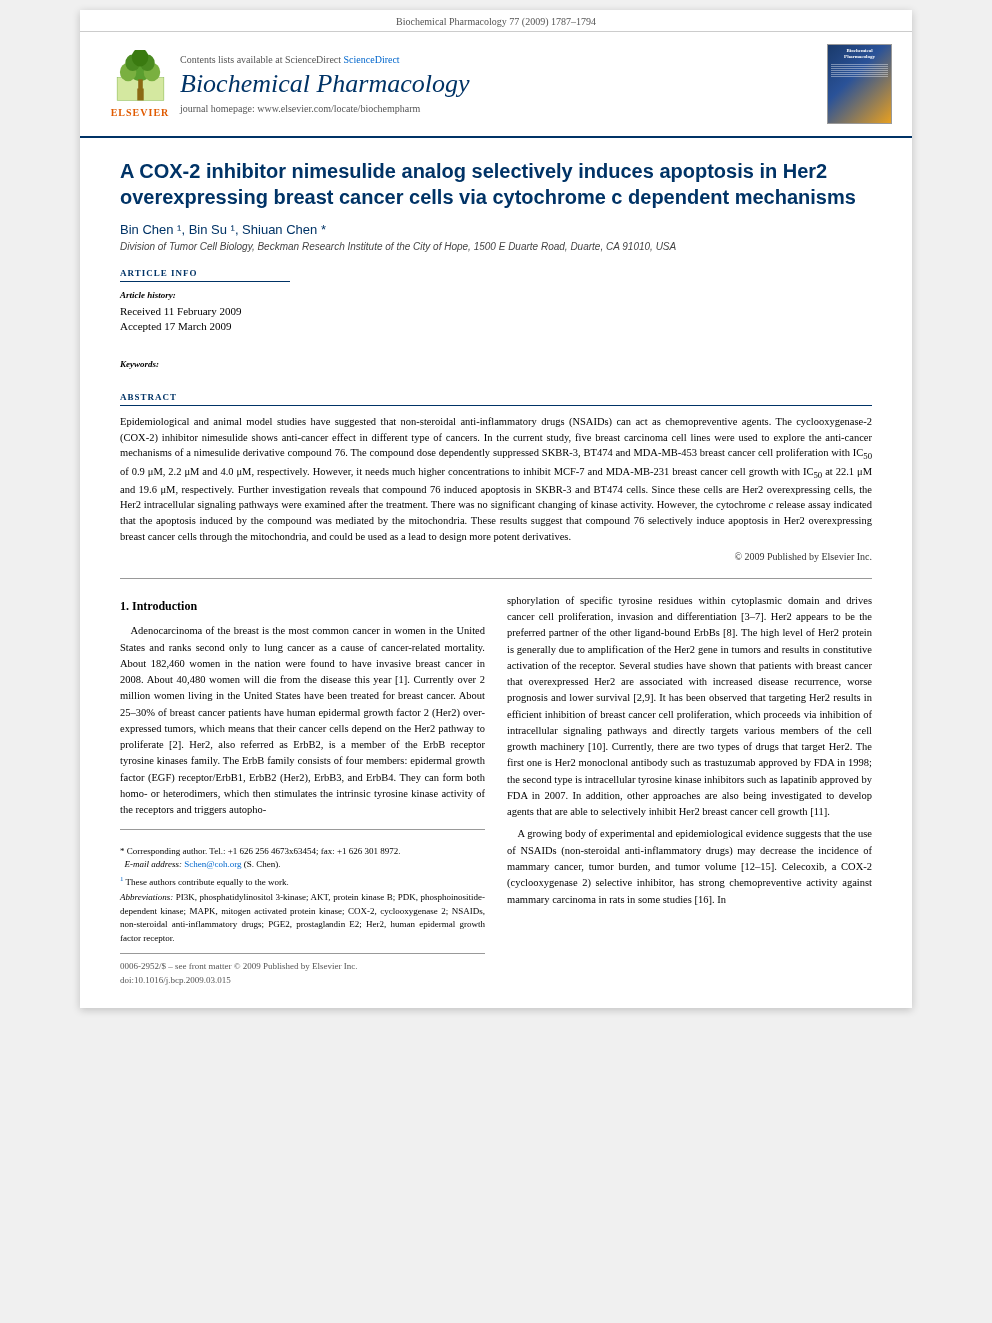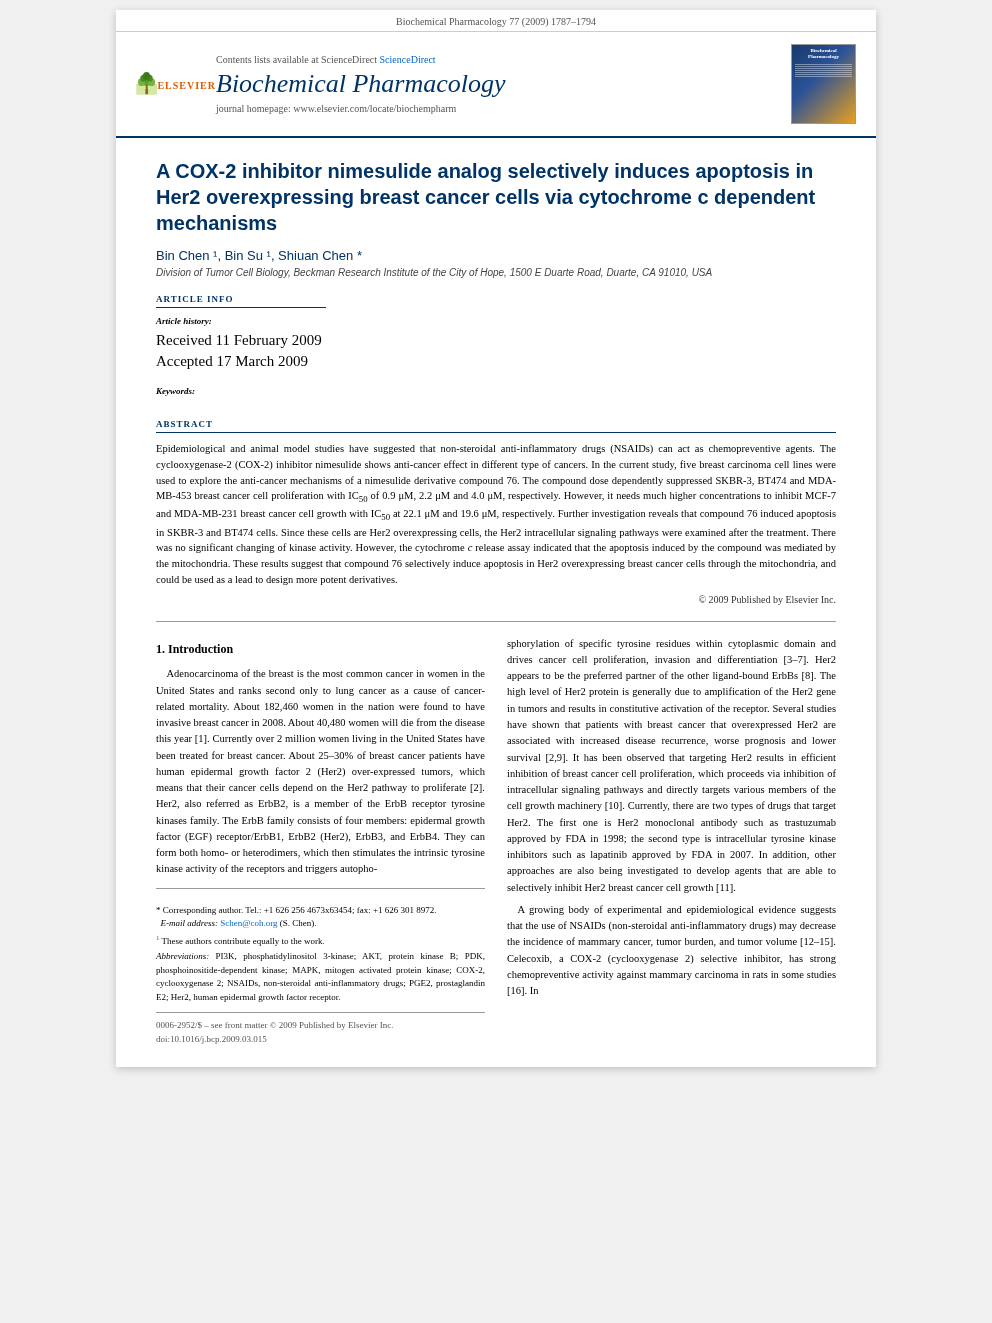--- a/index.html
+++ b/index.html
@@ -6,21 +6,21 @@
     body {
       background: #f0f0f0;
       font-family: Times New Roman, serif;
       font-size: 13px;
       color: #000;
       display: flex;
       justify-content: center;
       padding: 10px 0;
     }
     .page {
-      width: 760px;
+      width: 832px;
       background: #fff;
       padding: 0;
       box-shadow: 0 2px 8px rgba(0,0,0,0.2);
     }
     .top-bar {
       text-align: center;
       font-size: 10px;
       color: #555;
       padding: 6px 0 4px;
       border-bottom: 1px solid #ccc;
@@ -30,21 +30,21 @@
       align-items: center;
       padding: 12px 20px;
       border-bottom: 2px solid #003366;
     }
     .elsevier-logo {
       width: 80px;
       flex-shrink: 0;
     }
     .elsevier-logo-inner {
       display: flex;
-      flex-direction: row;
+      flex-direction: column;
       align-items: center;
     }
     .elsevier-tree {
       width: 55px;
       height: 55px;
     }
     .elsevier-text {
       font-size: 10px;
       font-weight: bold;
       color: #e05a00;
@@ -162,22 +162,22 @@
     }
 
     .info-section-title {
       font-size: 9px;
       font-style: italic;
       font-weight: bold;
       margin-bottom: 4px;
     }
 
     .info-section-content {
-      font-size: 15px;
-      margin-bottom: 14px;
+      font-size: 11px;
+      margin-bottom: 24px;
       line-height: 1.4;
     }
 
     .keywords-title {
       font-size: 9px;
       font-style: italic;
       font-weight: bold;
       margin-bottom: 3px;
     }
 

